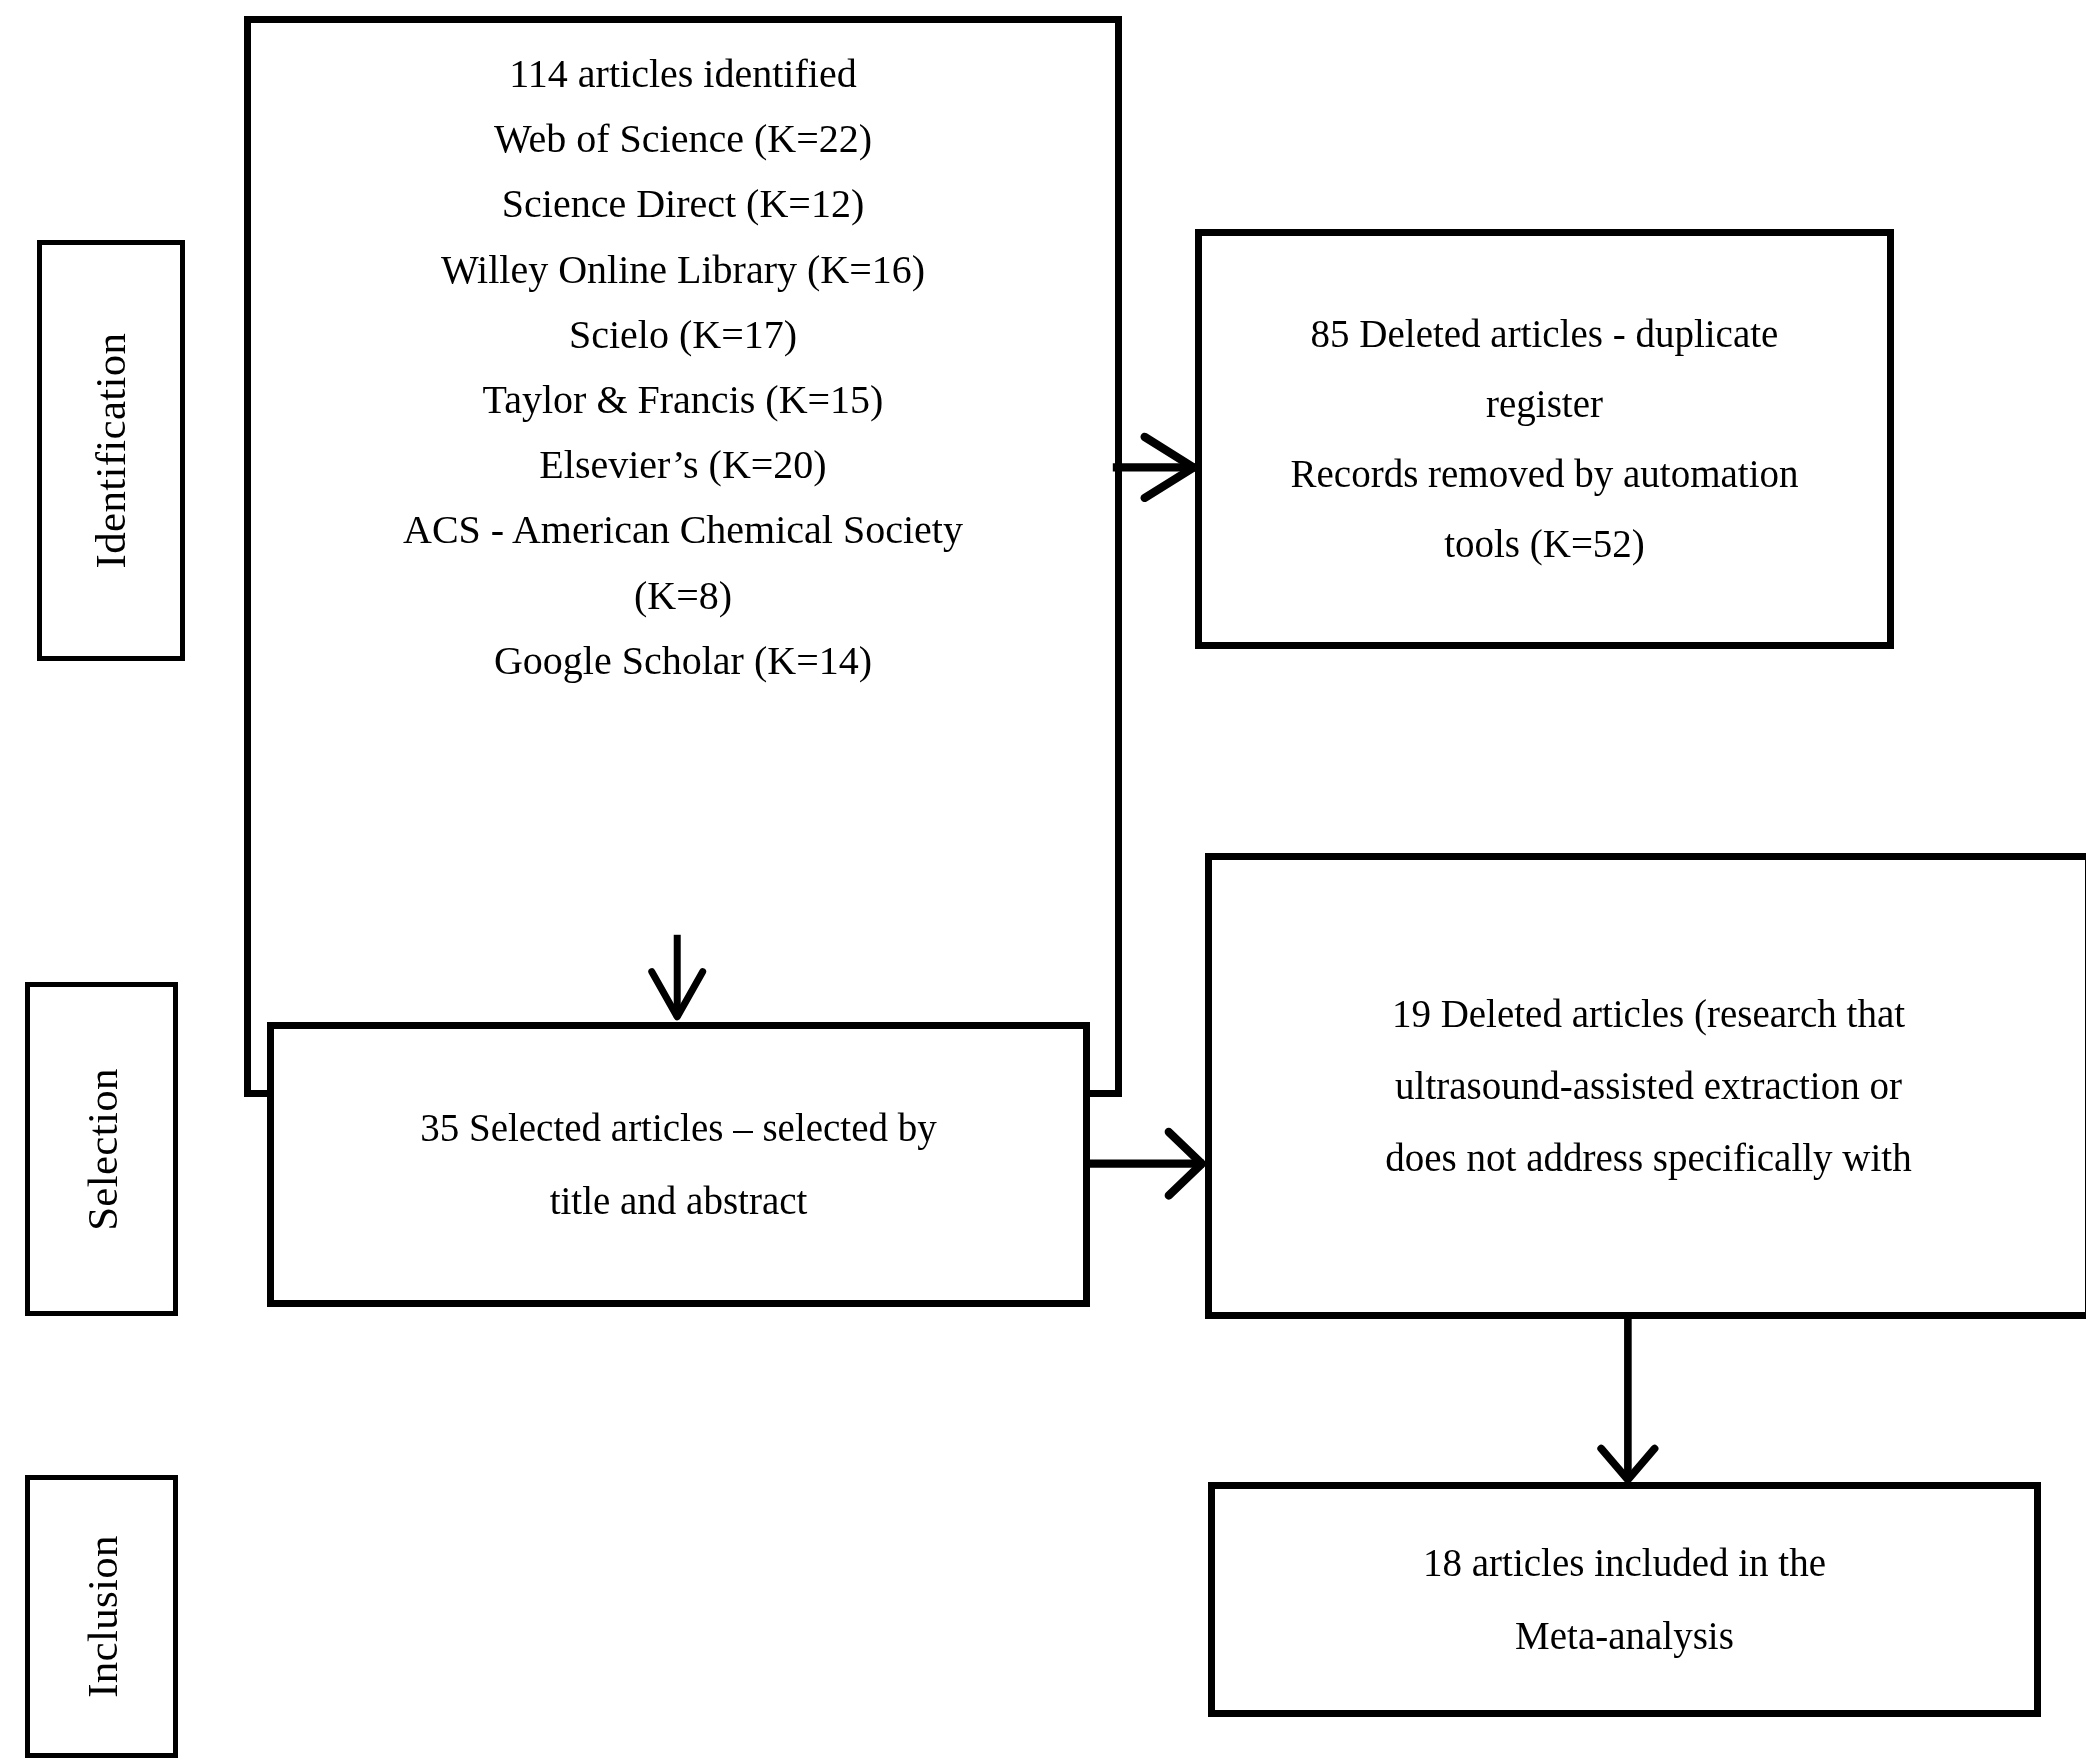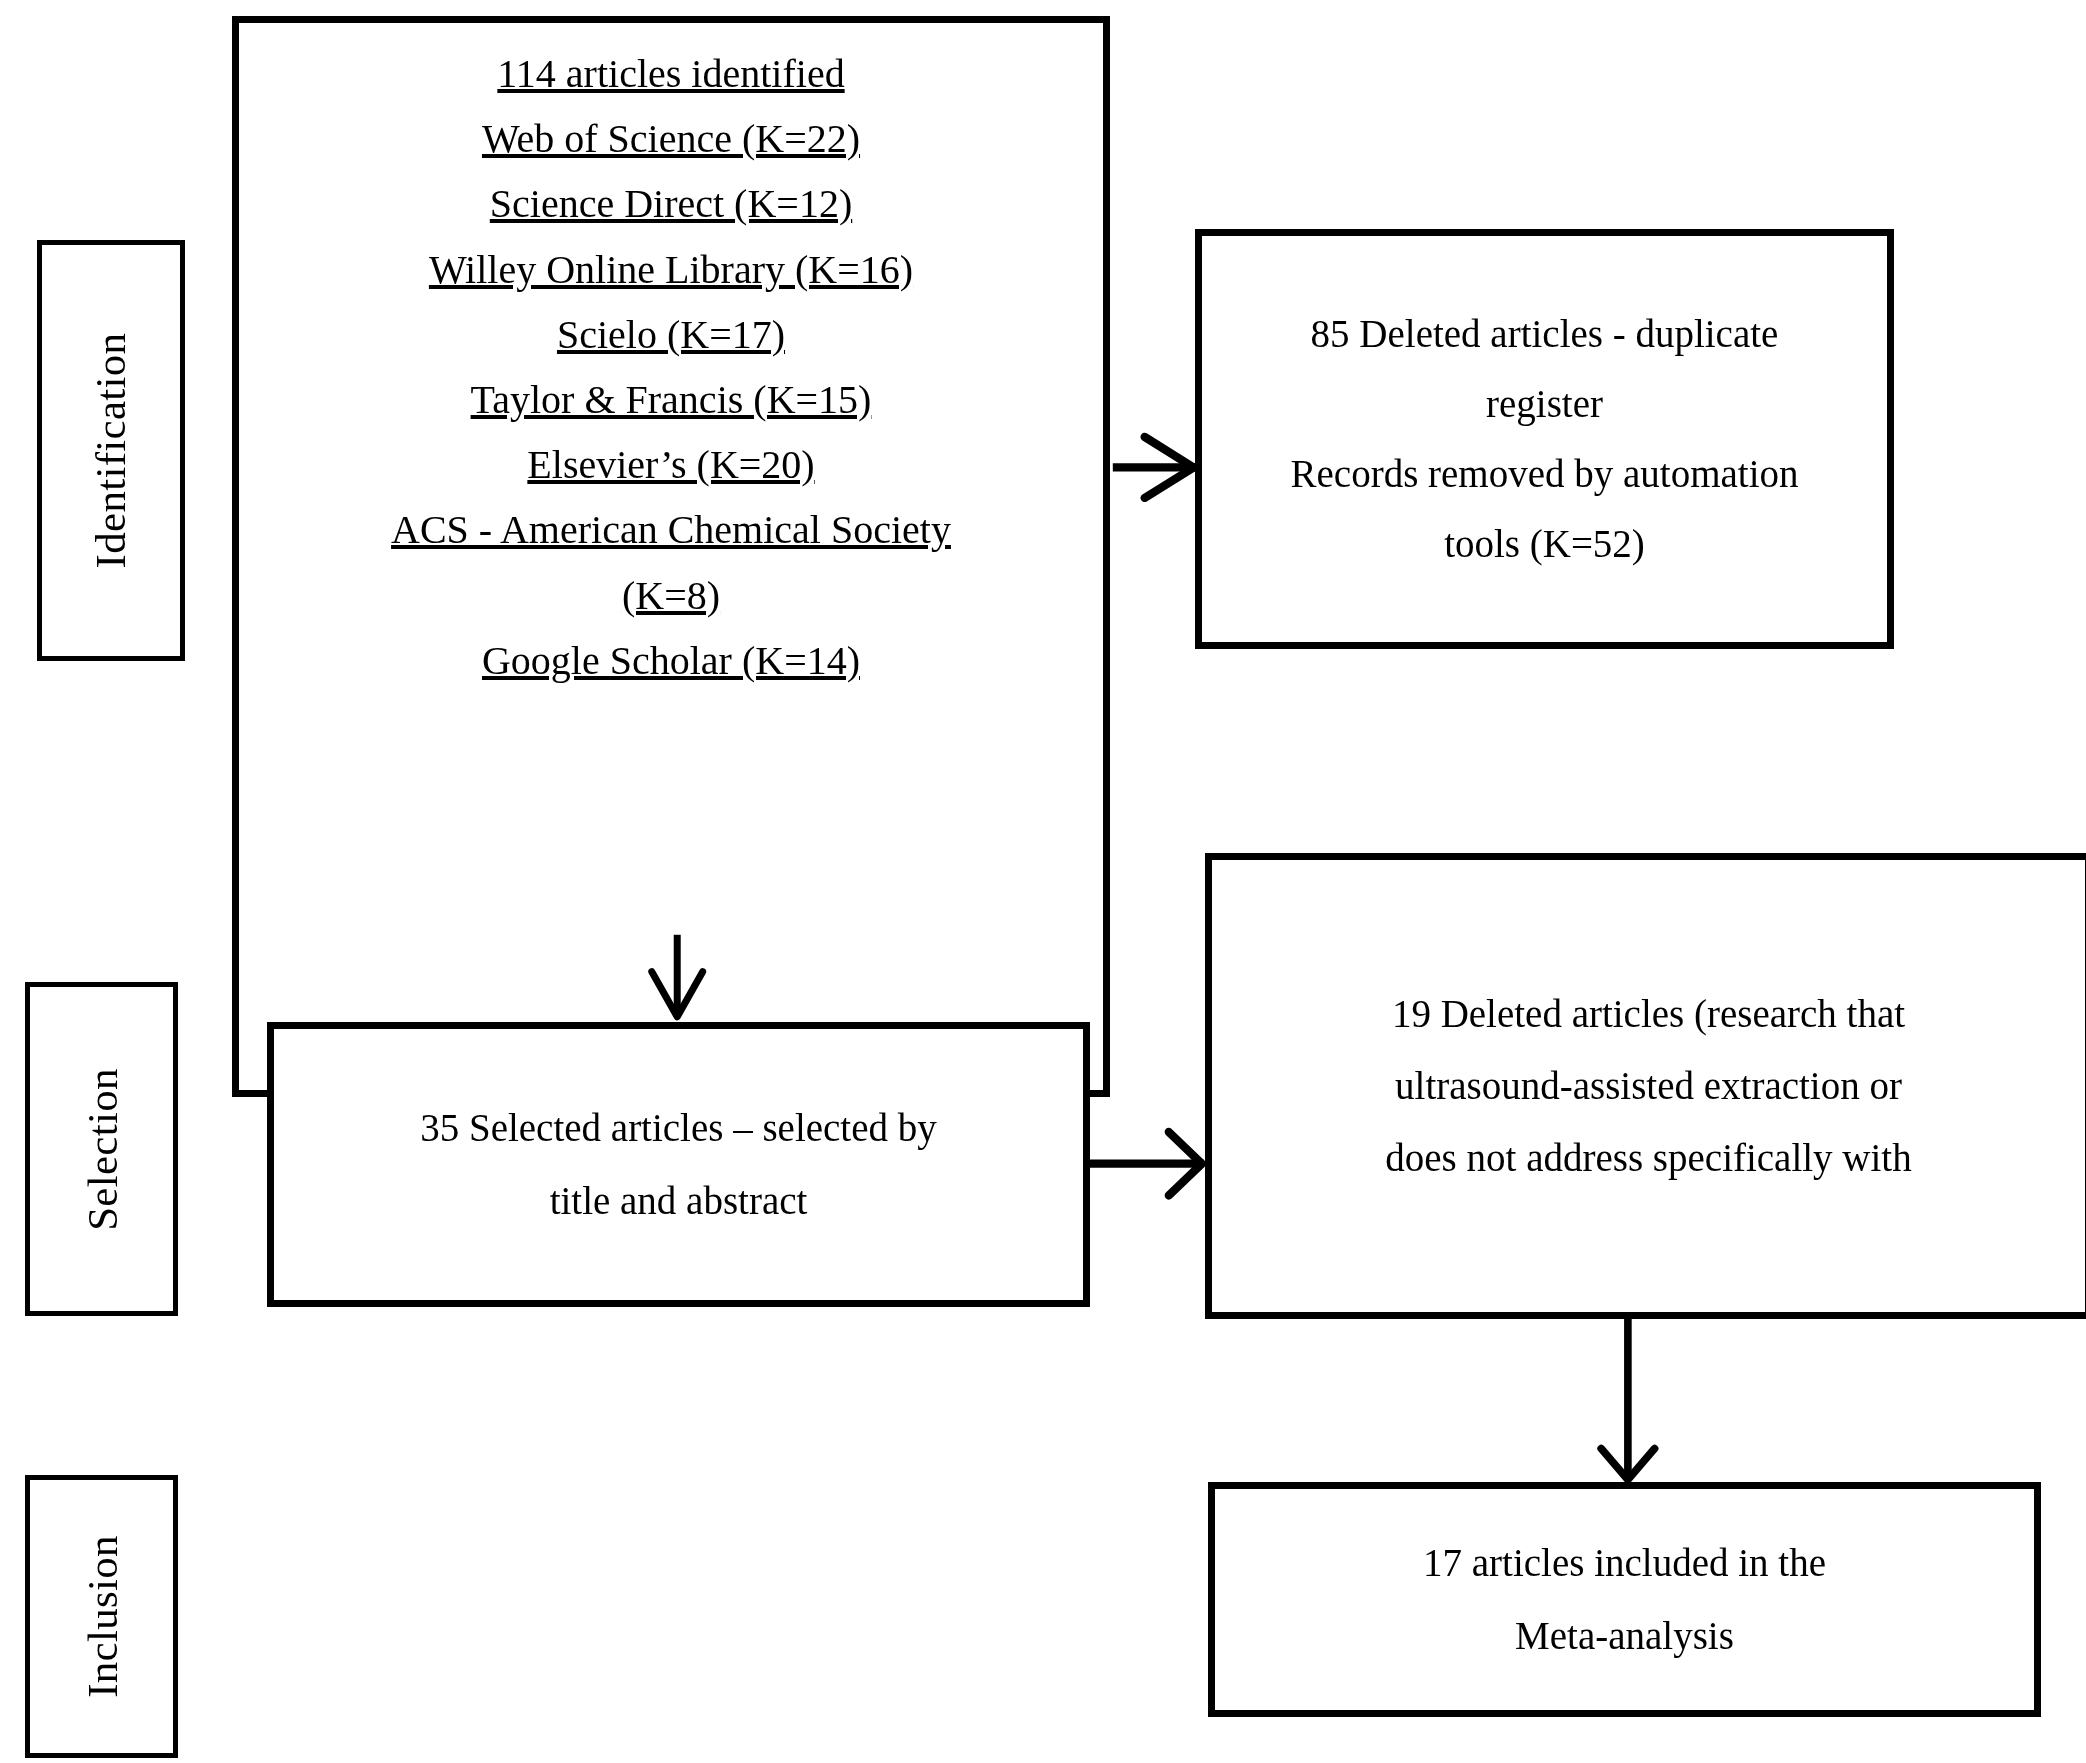--- a/index.html
+++ b/index.html
@@ -59,24 +59,23 @@
     line-height: 1.52;
   }
   .flow-box .para {
     display: block;
     font-size: 39px;
     line-height: 1.70;
     padding: 0 28px;
   }
 
   #box-identified {
-    left: 232px; top: 16px; width: 878px; height: 1081px;
+    left: 244px; top: 16px; width: 878px; height: 1081px;
     justify-content: flex-start;
     padding-top: 18px;
-    text-decoration: underline;
   }
   #box-identified .line { font-size: 40px; line-height: 1.63; }
 
   #box-duplicates {
     left: 1195px; top: 229px; width: 699px; height: 420px;
   }
   #box-duplicates .para { line-height: 1.80; padding: 0 37px; }
 
   #box-selected {
     left: 267px; top: 1022px; width: 823px; height: 285px;
@@ -143,21 +142,21 @@
     <span class="para">title and abstract</span>
   </div>
 
   <div class="flow-box" id="box-excluded">
     <span class="para">19 Deleted articles (research that</span>
     <span class="para">ultrasound-assisted extraction or</span>
     <span class="para">does not address specifically with</span>
   </div>
 
   <div class="flow-box" id="box-included">
-    <span class="para">17 articles included in the</span>
+    <span class="para">18 articles included in the</span>
     <span class="para">Meta-analysis</span>
   </div>
 
   <svg id="arrow-layer" viewBox="0 0 3282 2774" width="2087" height="1764">
 
     <g>
       <line x1="1750" y1="735" x2="1880" y2="735" stroke="#000000" stroke-width="13"></line>
       <polyline points="1800,687 1877,735 1800,783" fill="none" stroke="#000000" stroke-width="13" stroke-linecap="round" stroke-linejoin="round"></polyline>
     </g>
 

